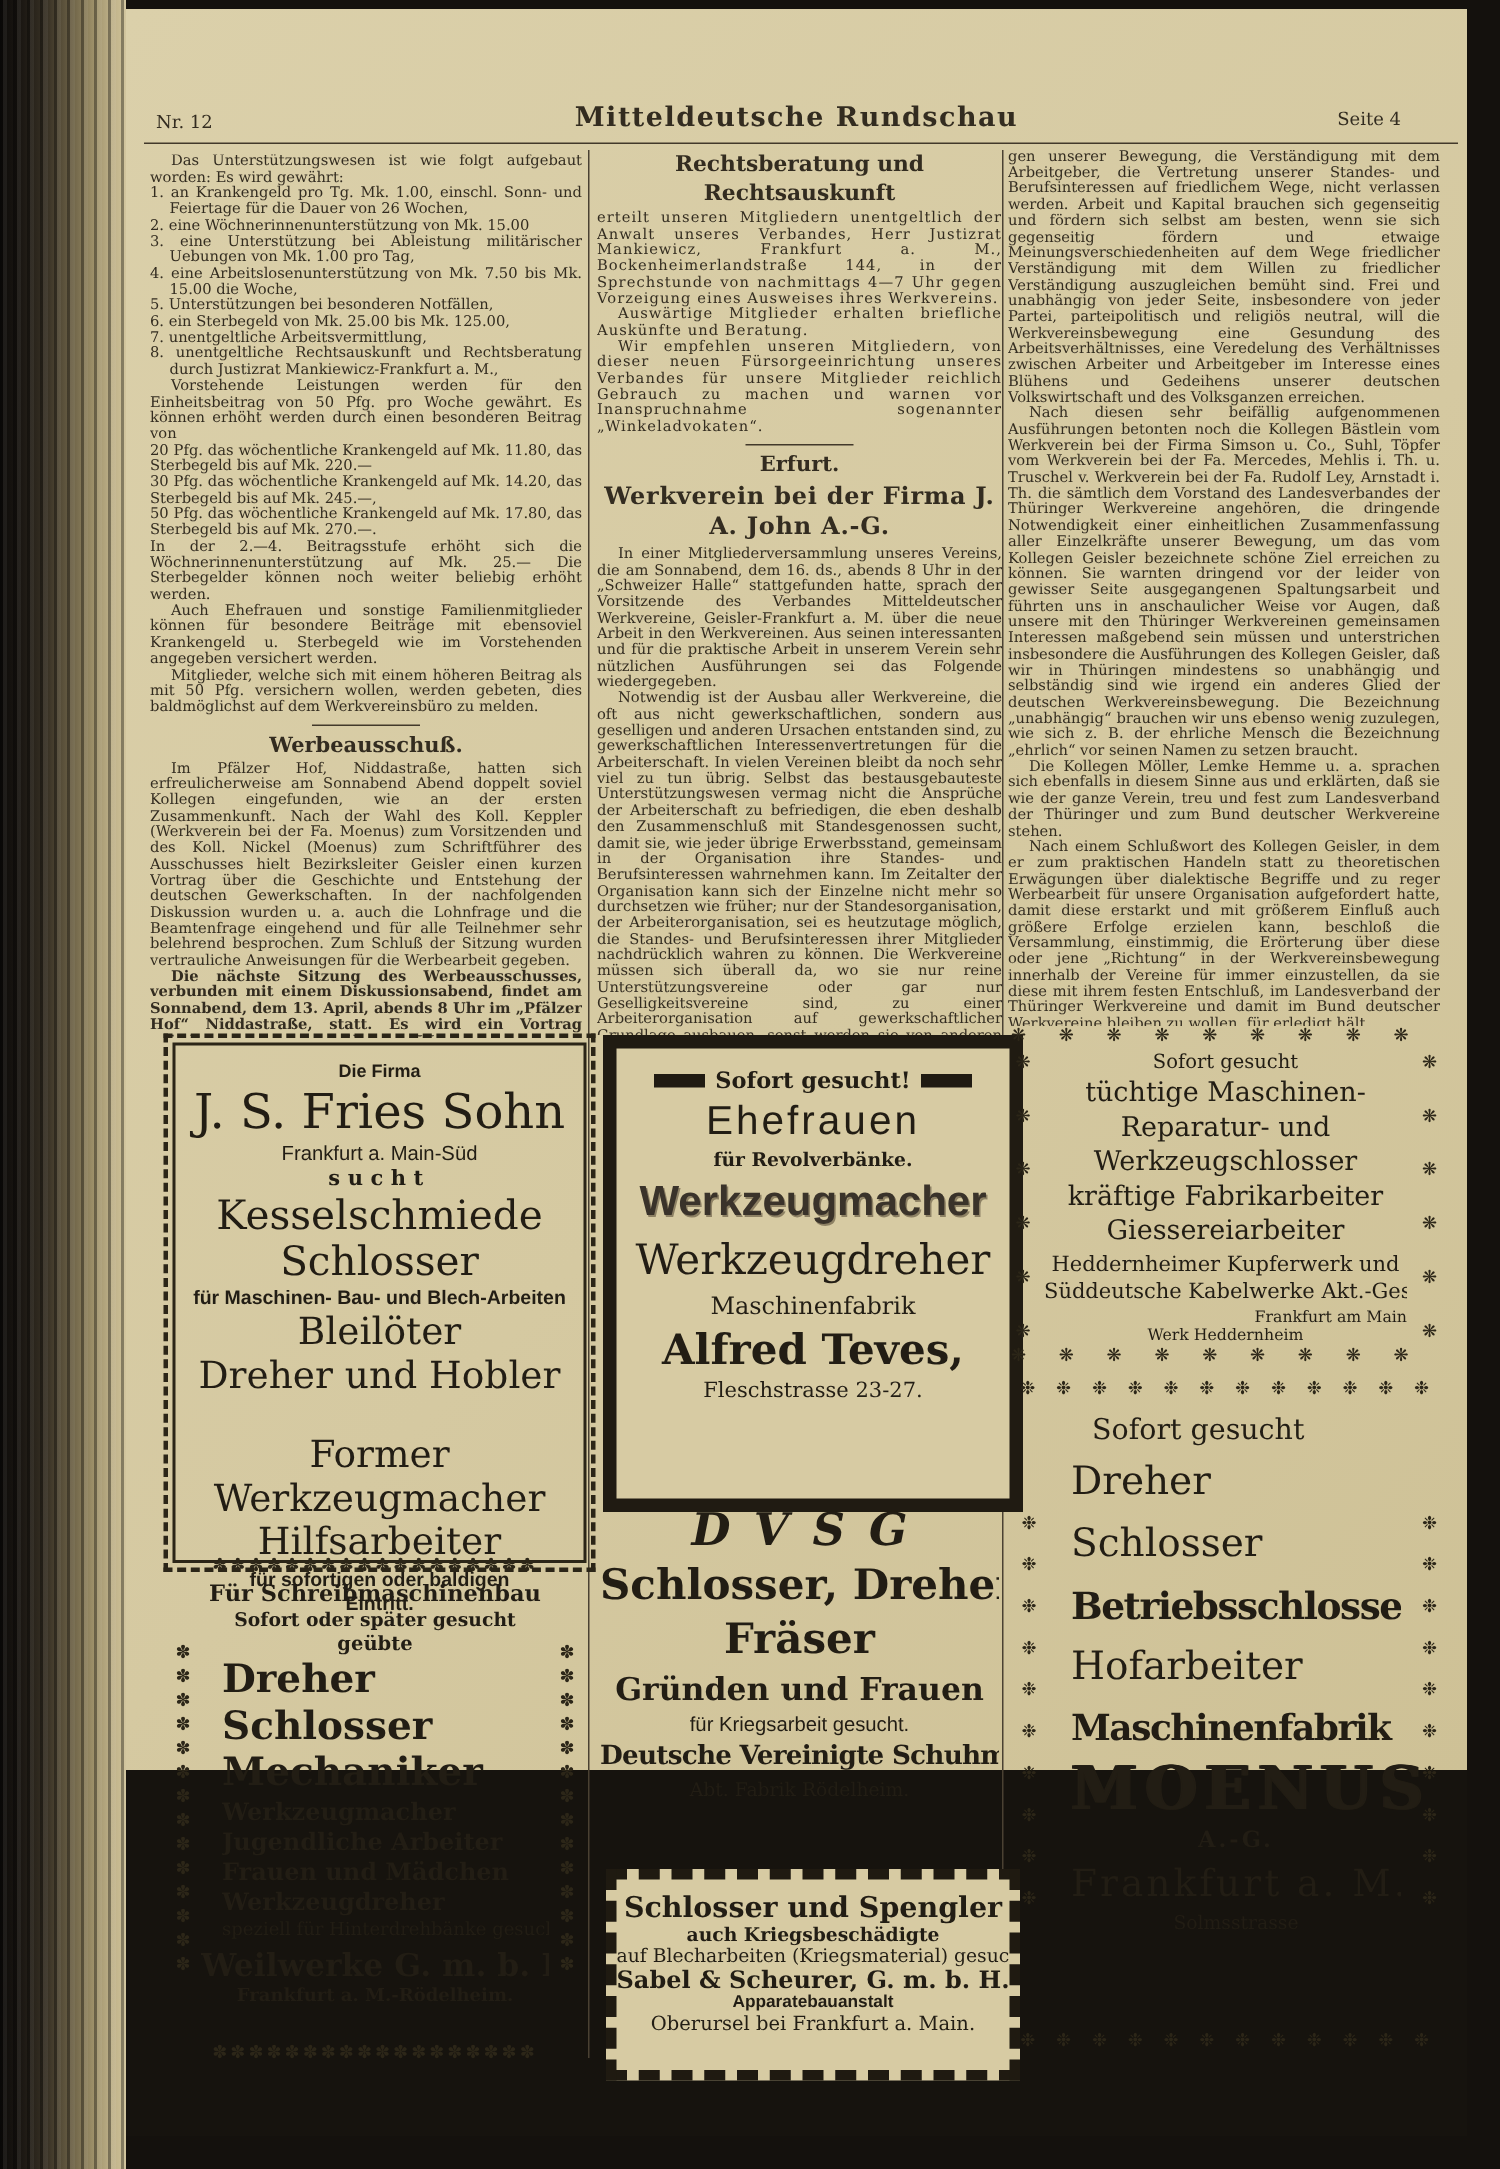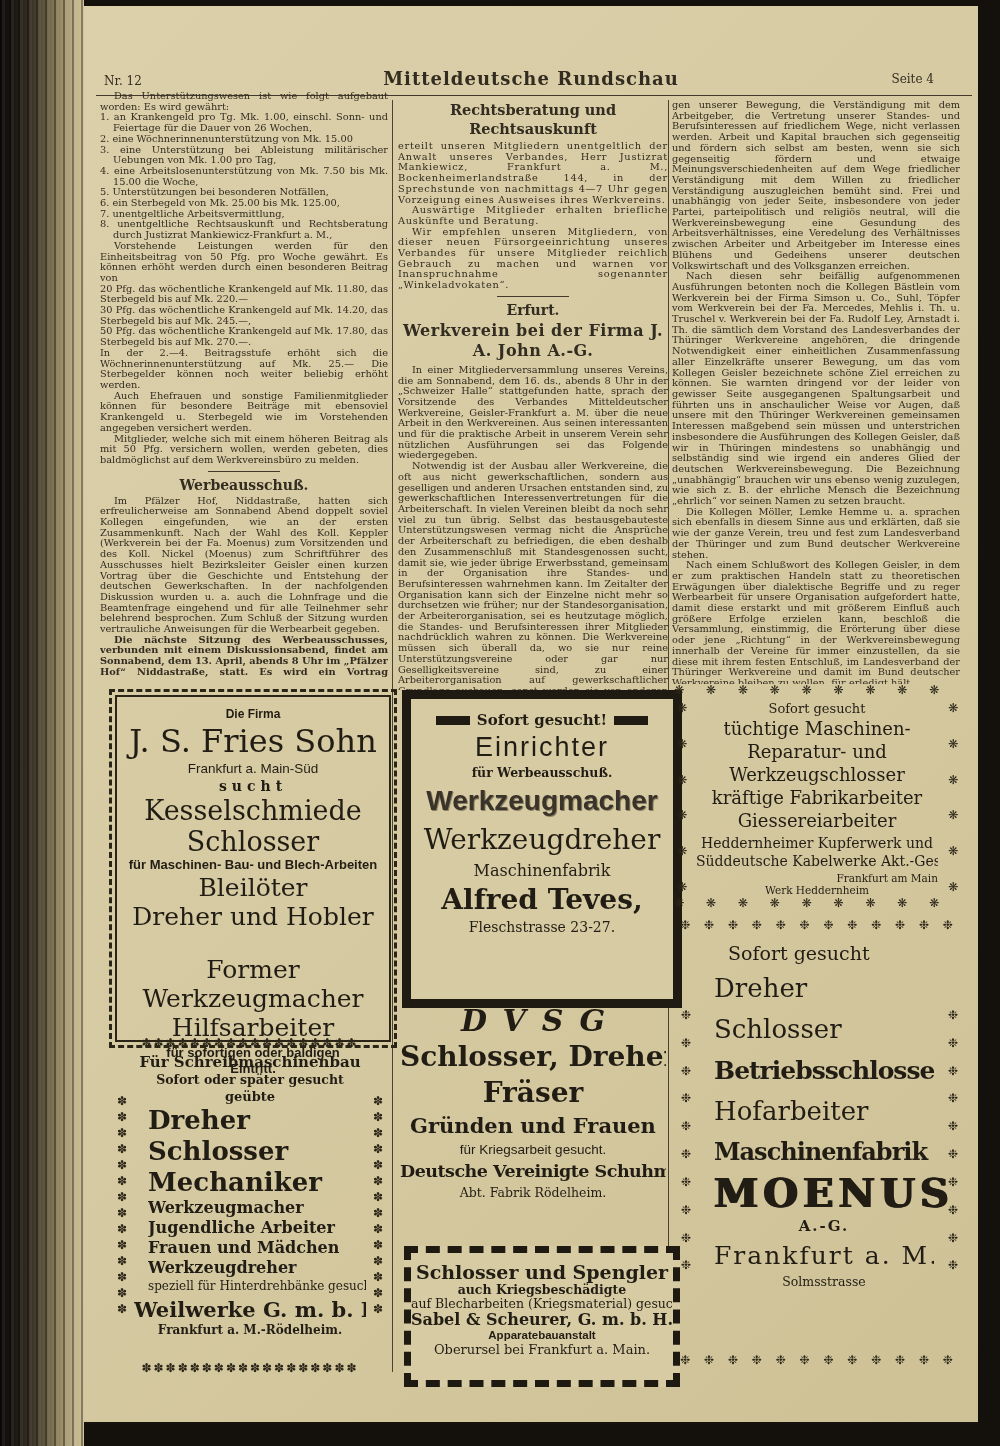--- a/index.html
+++ b/index.html
@@ -6,30 +6,30 @@
   .page{position:relative;width:1000px;height:1446px;background:#16130e;overflow:hidden;
         font-family:"DejaVu Serif",serif;color:#332c20;}
   
   .binding{position:absolute;left:0;top:0;width:84px;height:1446px;
     background:linear-gradient(90deg,#0e0c0a 0%,#1c1813 18%,#3a3326 38%,#6f6448 58%,#9c8f68 74%,#bdb088 88%,#cfc298 100%);}
   .binding:after{content:"";position:absolute;inset:0;
     background:repeating-linear-gradient(90deg,rgba(0,0,0,.35) 0 2px,rgba(255,255,255,.06) 2px 5px,rgba(0,0,0,0) 5px 9px);}
   .edge-top{position:absolute;left:84px;right:0;top:0;height:6px;background:#14110d;}
   .edge-right{position:absolute;right:0;top:0;width:22px;height:1446px;background:#14110d;}
   .edge-bottom{position:absolute;left:84px;right:0;bottom:0;height:22px;background:#14110d;}
-  .paper{position:absolute;left:84px;top:6px;width:894px;height:1416px;
+  .paper{position:absolute;left:84px;top:6px;width:894px;height:1174px;
     background:linear-gradient(135deg,#dbd0aa 0%,#d5c9a1 55%,#cec196 100%);}
   
   .mast-issue{position:absolute;left:20px;top:68px;font-size:12px;}
   .mast-title{position:absolute;left:0;right:0;top:62px;text-align:center;font-weight:bold;font-size:18px;letter-spacing:1px;}
   .mast-page{position:absolute;right:44px;top:66px;font-size:12px;}
   .mast-rule{position:absolute;left:12px;right:6px;top:89px;border-top:1.5px solid #42392a;}
   
   .col{position:absolute;overflow:hidden;font-size:9.8px;line-height:10.7px;text-align:justify;}
-  .col1{left:16px;top:85px;width:288px;height:588px;}
+  .col1{left:16px;top:97px;width:288px;height:588px;}
   .col2{left:314px;top:94px;width:270px;height:590px;}
   .col3{left:588px;top:94px;width:288px;height:584px;}
   .vrule1{position:absolute;left:308px;top:94px;height:1272px;border-left:1px solid #4a4132;}
   .vrule2{position:absolute;left:584px;top:94px;height:1272px;border-left:1px solid #4a4132;}
   .p-ind{text-indent:14px;}
   .num-item{padding-left:13px;text-indent:-13px;}
   .bold{font-weight:bold;}
   .sp{letter-spacing:.7px;}
   .h-sec{text-align:center;font-weight:bold;font-size:14px;line-height:18px;margin:3px 0 2px;}
   .h-main{text-align:center;font-weight:bold;font-size:14.5px;line-height:19px;margin:0 0 3px;}
@@ -176,22 +176,22 @@
         <div class="ln bold" style="font-size:12px;line-height:15px;">Frankfurt a. M.-Rödelheim.</div>
       </div>
     </div>
 
     <div class="ad ad-teves">
       <div class="teves-head">
         <span class="teves-bar"></span>
         <span>Sofort gesucht!</span>
         <span class="teves-bar"></span>
       </div>
-      <div class="ln sans" style="font-size:27px;line-height:36px;letter-spacing:2px;">Einrichter</div>
-      <div class="ln bold" style="font-size:12.5px;line-height:16px;">für Werbeausschuß.</div>
+      <div class="ln sans" style="font-size:27px;line-height:36px;letter-spacing:2px;">Ehefrauen</div>
+      <div class="ln bold" style="font-size:12.5px;line-height:16px;">für Revolverbänke.</div>
       <div class="ln sans" style="font-size:28px;line-height:40px;font-weight:bold;color:#3a332a;text-shadow:1px 1px 0 #8d8164;">Werkzeugmacher</div>
       <div class="ln" style="font-size:28px;line-height:38px;">Werkzeugdreher</div>
       <div class="ln" style="font-size:16px;line-height:24px;">Maschinenfabrik</div>
       <div class="ln bold" style="font-size:28px;line-height:34px;">Alfred Teves,</div>
       <div class="ln" style="font-size:14px;line-height:20px;">Fleschstrasse 23-27.</div>
     </div>
 
     <div class="ad ad-dvsg">
       <div class="ln dvsg-mono">DVSG</div>
       <div class="ln bold" style="font-size:28px;line-height:37px;">Schlosser, Dreher,</div>

